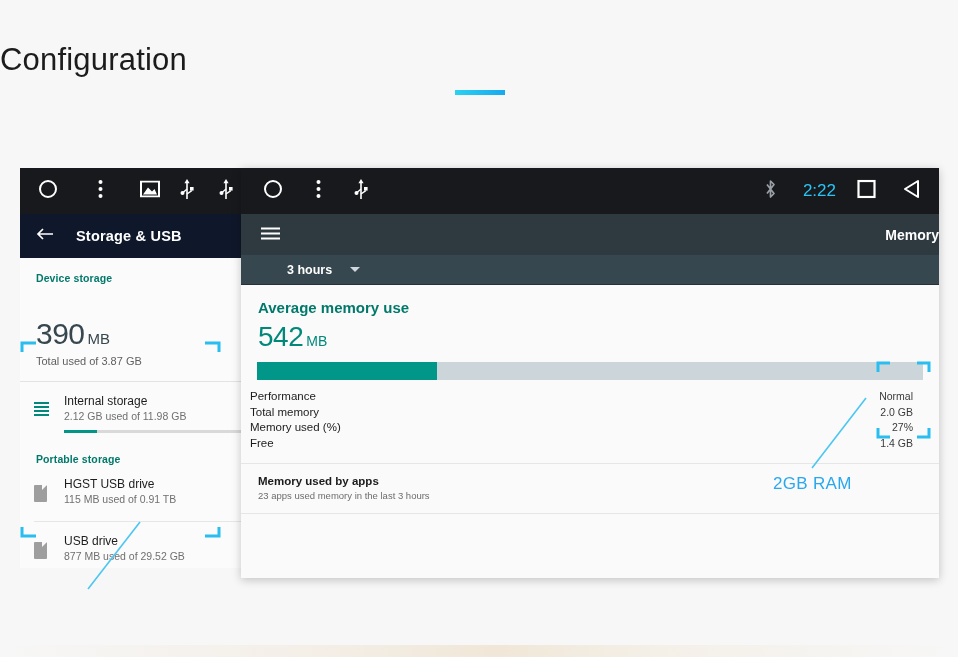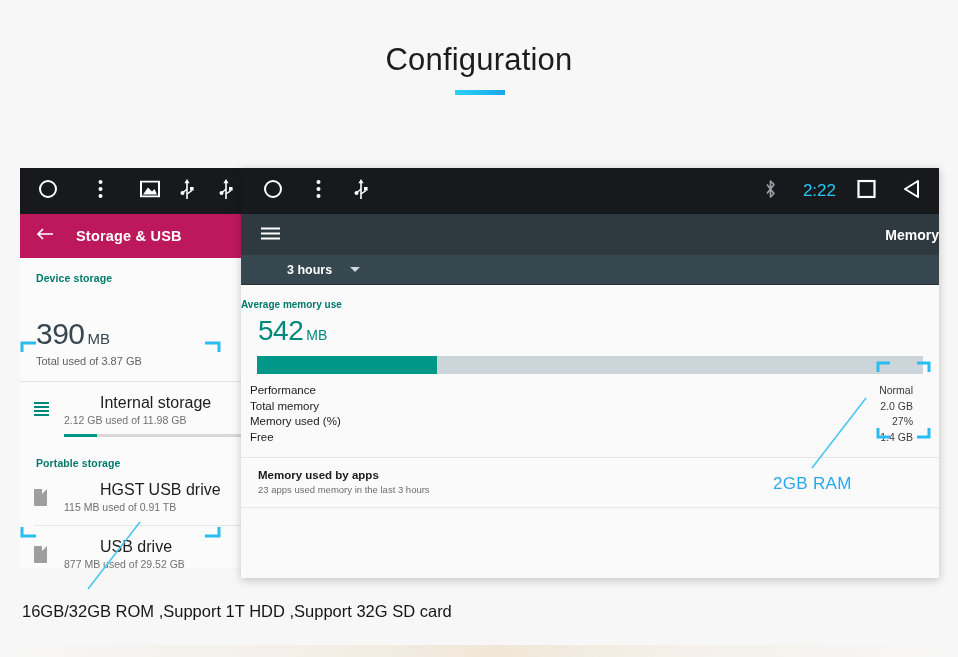--- a/index.html
+++ b/index.html
@@ -7,21 +7,20 @@
     width: 958px; height: 657px;
     background: #f7f7f7;
     font-family: "Liberation Sans", sans-serif;
     overflow: hidden;
   }
   #root { position: relative; width: 958px; height: 657px; background: #f7f7f7; }
 
   
   .title {
     position: absolute; left: 0; top: 42px; width: 958px;
-    text-align: center;
     font-size: 31px; font-weight: 400; color: #1c1c1c;
     letter-spacing: .2px;
   }
   .title-underline {
     position: absolute; left: 455px; top: 90px;
     width: 50px; height: 5px;
     background: linear-gradient(90deg, #2ad2f0 0%, #18a8ef 100%);
   }
 
   
@@ -30,21 +29,21 @@
     width: 240px; height: 400px;
     background: #fafafa;
     overflow: hidden;
   }
   .statusbar-l {
     position: relative; height: 46px; background: #17191c;
   }
   .sb-icons { position: absolute; left: 0; top: 0; height: 46px; width: 100%; }
   .sb-ico { position: absolute; top: 50%; transform: translateY(-50%); }
   .appbar-l {
-    height: 44px; background: #be185d;
+    height: 44px; background: #0f172a;
     display: flex; align-items: center;
     padding-left: 16px;
   }
   .appbar-l .bar-title {
     color: #fff; font-size: 14.5px; font-weight: 700; margin-left: 22px;
     letter-spacing: .2px;
   }
   .content-l { background: #fbfbfb; height: 310px; position: relative; }
   .sec-head {
     color: #00796b; font-size: 10.5px; font-weight: 700;
@@ -54,21 +53,21 @@
   .bignum .v { font-size: 30px; font-weight: 300; letter-spacing: -.5px; }
   .bignum .u { font-size: 15px; font-weight: 400; margin-left: 3px; }
   .subnote { padding: 4px 0 0 16px; font-size: 11px; color: #606060; }
   .divider { height: 1px; background: #e3e3e3; margin-top: 14px; }
   .store-row {
     position: relative; display: flex; align-items: flex-start;
     padding: 12px 14px 10px 14px; min-height: 56px;
   }
   .store-ico { width: 30px; flex: none; padding-top: 8px; }
   .store-txt { flex: 1; }
-  .store-txt .n { font-size: 16px; color: #1d1d1d; margin-left: 36px; }
+  .store-txt .n { font-size: 12px; color: #1d1d1d; }
   .store-txt .d { font-size: 10.5px; color: #707070; margin-top: 2px; }
   .pbar { height: 3px; background: #d9d9d9; margin-top: 8px; width: 100%; }
   .pbar i { display: block; height: 3px; background: #009688; }
 
   
   .sd { width: 13px; height: 17px; background: #9e9e9e; position: relative;
         border-radius: 1px; }
   .sd:before { content:""; position:absolute; right:0; top:0;
         border-left: 5px solid #fafafa; border-bottom: 5px solid transparent; }
   
@@ -99,21 +98,21 @@
     height: 30px; background: #37474f; display: flex; align-items: center;
     padding-left: 46px; border-bottom: 1px solid #263238;
   }
   .spinbar .sv { color: #fff; font-size: 12.5px; font-weight: 700; }
   .caret {
     width: 0; height: 0; margin-left: 18px;
     border-left: 5px solid transparent; border-right: 5px solid transparent;
     border-top: 5px solid #cfd8dc;
   }
   .content-r { background: #fafafa; height: 293px; position: relative; }
-  .r-sec { color: #00796b; font-size: 10px; font-weight: 700; padding: 14px 0 0 0; }
+  .r-sec { color: #00796b; font-size: 15px; font-weight: 700; padding: 14px 0 0 17px; }
   .r-big { padding: 5px 0 0 17px; color: #00897b; }
   .r-big .v { font-size: 28px; font-weight: 300; letter-spacing: -.5px; }
   .r-big .u { font-size: 14px; margin-left: 3px; }
   .membar { margin: 9px 16px 0 16px; height: 18px; background: #ccd6da; }
   .membar i { display: block; height: 18px; background: #009688; }
   .stats {
     display: flex; justify-content: space-between;
     padding: 9px 26px 0 9px;
   }
   .stats .col-l div { font-size: 11.5px; color: #1c1c1c; line-height: 15.5px; }
@@ -363,15 +362,14 @@
       <path d="M917 363 H929 V372"></path>
       <path d="M878 428 V437 H890"></path>
       <path d="M917 437 H929 V428"></path>
     </g>
 
     <path d="M812 468 L866 398" stroke="#4cc6f2" stroke-width="1.6" fill="none"></path>
   </svg>
 
   <div class="anno-text" style="left:773px; top:474px;">2GB RAM</div>
 
-  <div class="caption">16GB/32GB ROM ,Support 1T HDD ,Support 32G SD card</div>
   <div class="bottom-glow"></div>
 </div>
 
 </body></html>

